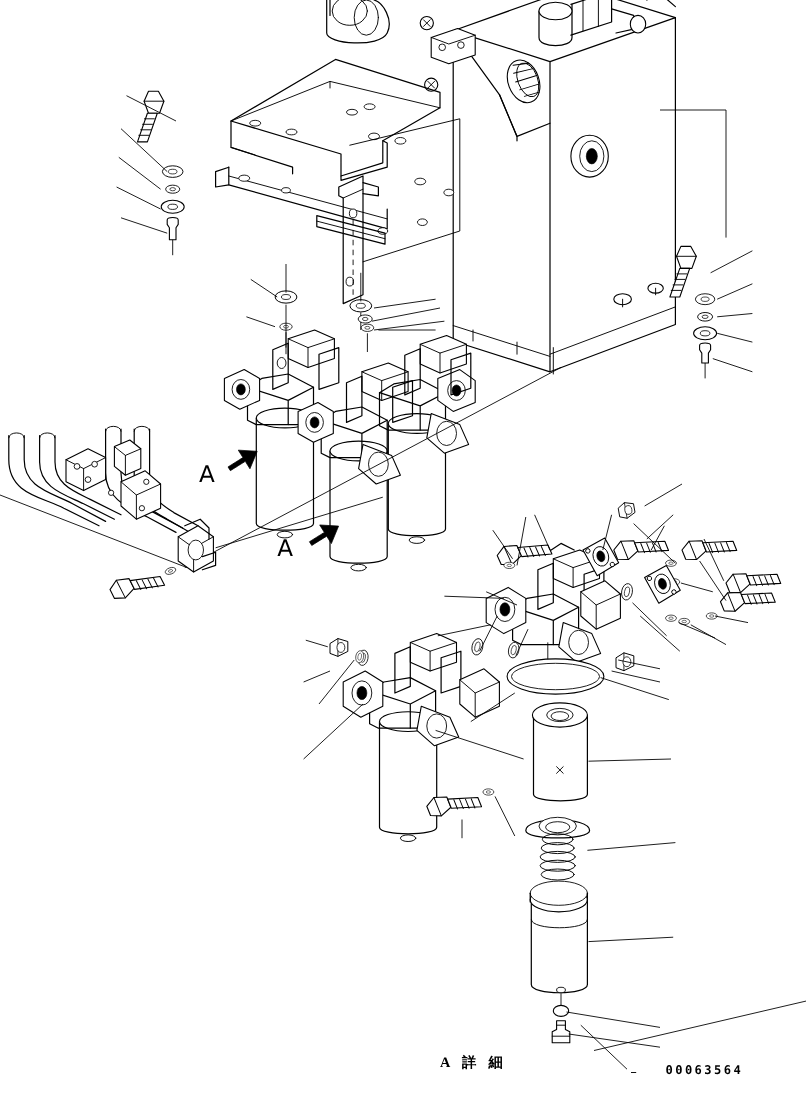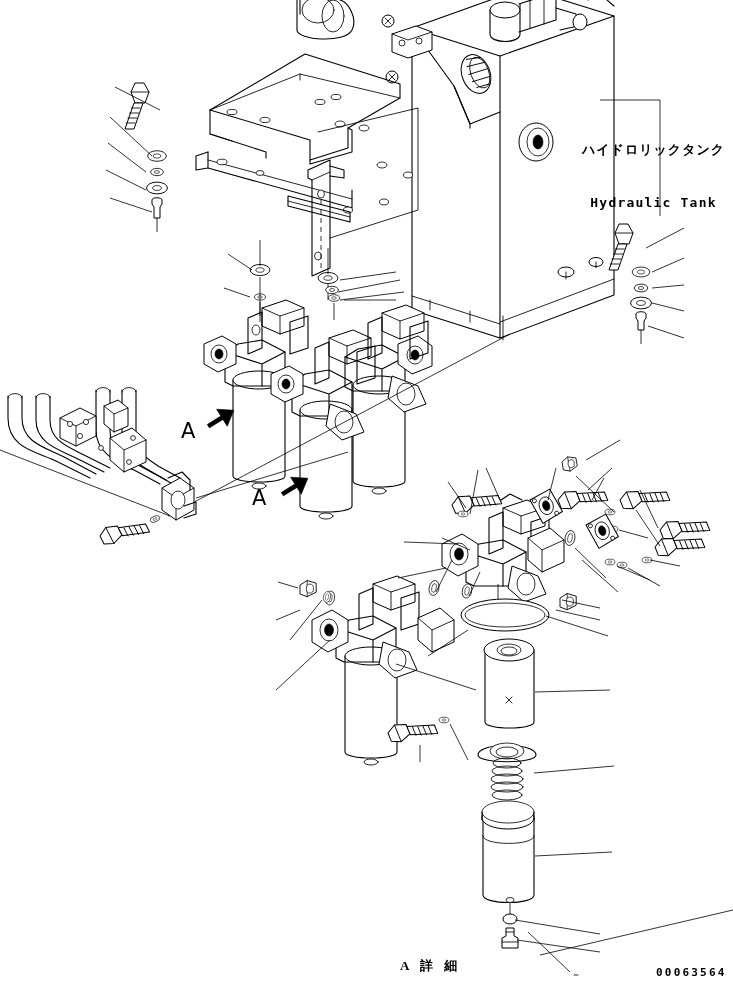--- a/index.html
+++ b/index.html
@@ -9,21 +9,21 @@
   #sheet{position:relative;width:733px;height:996px;background:#fff;}
   #art{position:absolute;inset:0;}
   .lbl{position:absolute;white-space:pre;color:#000;font-weight:700;}
   .lbl-jp{font-family:"DejaVu Sans","Liberation Sans",sans-serif;
           font-size:13px;letter-spacing:1px;line-height:15px;}
   .lbl-en{font-family:"DejaVu Sans Mono","Liberation Mono",monospace;
           font-size:13px;letter-spacing:1.2px;line-height:15px;}
   #tank-label{left:582px;top:104px;text-align:center;}
   #detail-label{left:400px;top:920px;}
   #detail-label .lbl-jp{font-size:13px;letter-spacing:4px;font-family:Liberation Serif, serif;}
-  #part-number{position:absolute;left:656px;top:966px;
+  #part-number{position:absolute;left:605px;top:966px;
         font-family:"DejaVu Sans Mono","Liberation Mono",monospace;
         font-size:11px;font-weight:700;letter-spacing:2.2px;white-space:pre;}
   .callout{position:absolute;font-family:"DejaVu Sans","Liberation Sans",sans-serif;
            font-size:21px;font-weight:400;color:#000;}
   #callout-a1{left:181px;top:419px;}
   #callout-a2{left:252px;top:486px;}
 </style>
 </head>
 <body>
 
@@ -572,24 +572,20 @@
       <path class="ld" d="M446,568 L398,578"></path>
       <path class="ld" d="M586,460 L620,440"></path>
     </g>
 
     <path class="ld" d="M528,932 L570,972"></path>
     <path class="ld" d="M540,955 L733,910"></path>
     <path class="t" d="M574,975 L578,975"></path>
 
   </svg>
 
-  <div class="lbl" id="tank-label">
-    <div class="lbl-jp">ハイドロリックタンク</div>
-    <div class="lbl-en">Hydraulic Tank</div>
-  </div>
 
   <div class="lbl" id="detail-label">
     <div class="lbl-jp">A 詳 細</div>
     
   </div>
 
   <div class="callout" id="callout-a1">A</div>
   <div class="callout" id="callout-a2">A</div>
 
   <div id="part-number">00063564</div>

